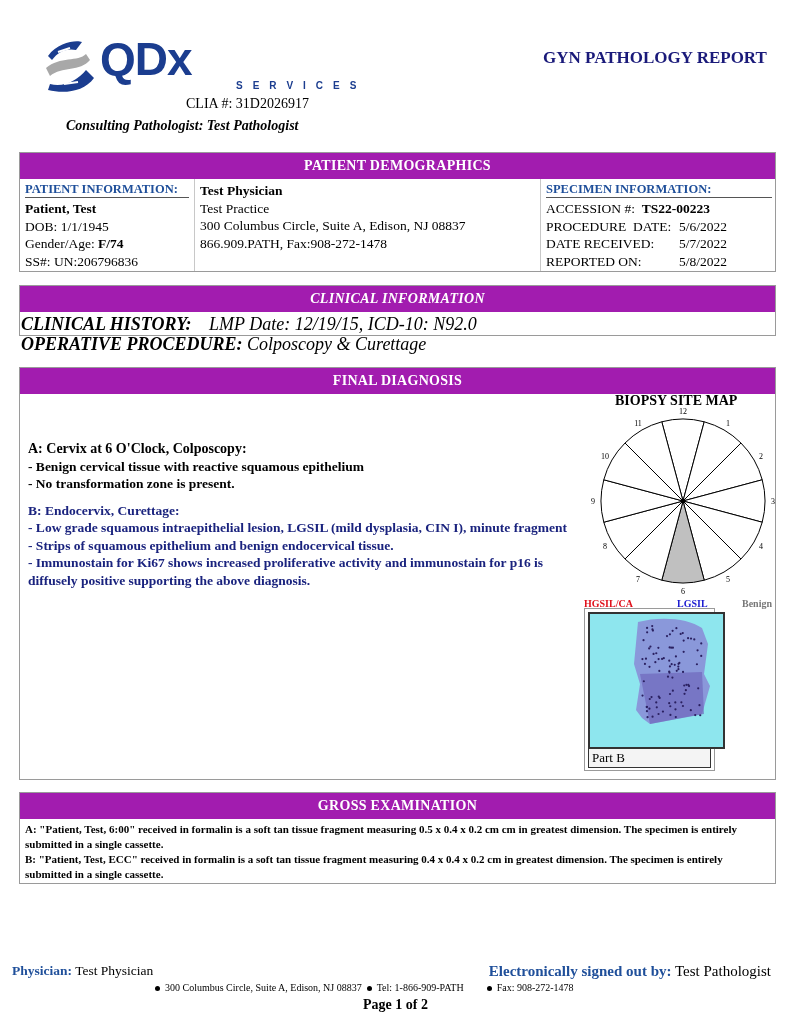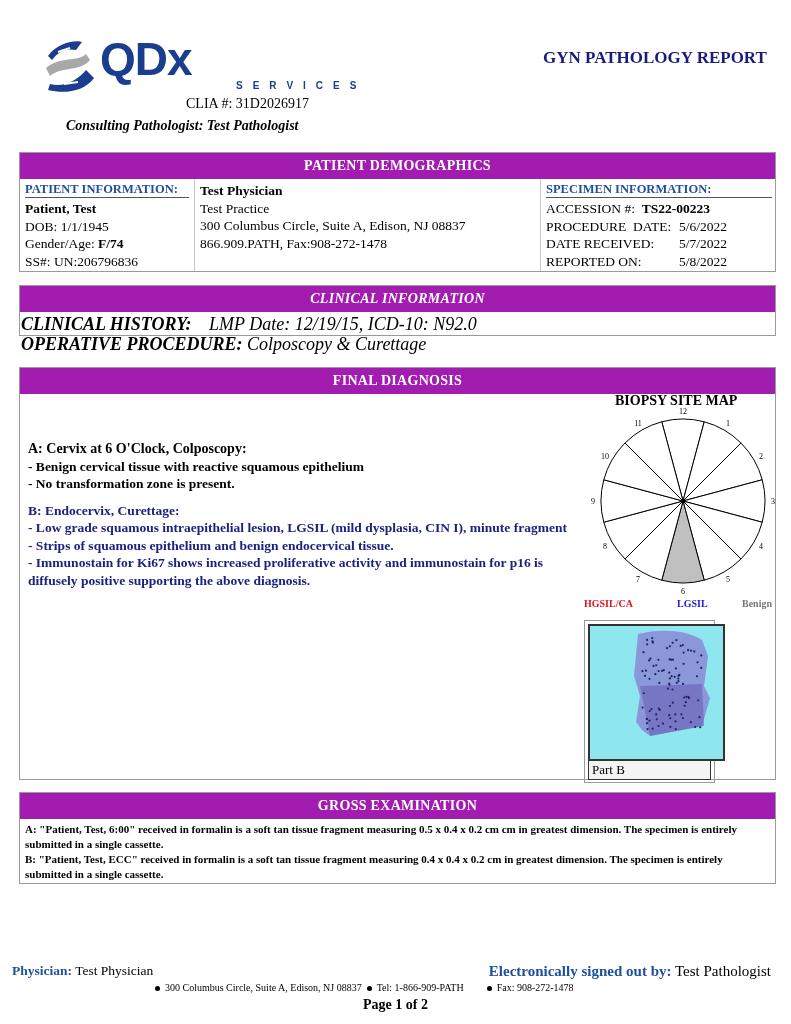--- a/index.html
+++ b/index.html
@@ -39,21 +39,21 @@
   .clin-row { position: absolute; left: 1px; font-size: 18px; }
   .clin-row .lbl { font-weight: bold; display: inline-block; }
 
   
   .diag { top: 367px; height: 413px; }
   .diag-text { position: absolute; left: 8px; top: 32px; width: 560px; font-size: 13.5px; line-height: 17.5px; font-weight: bold; margin-top: 40px; }
   .diag-b { color: #1a237e; margin-top: 9px; }
   .map-title { position: absolute; left: 595px; top: 25px; font-size: 14px; font-weight: bold; }
   .map-svg { position: absolute; left: 568px; top: 38px; }
   .legend { position: absolute; top: 230px; font-size: 10px; font-weight: bold; }
-  .photo-frame { position: absolute; left: 564px; top: 252px; width: 131px; height: 163px; border: 1px solid #9a9a9a; padding: 3px; }
+  .photo-frame { position: absolute; left: 564px; top: 240px; width: 131px; height: 163px; border: 1px solid #9a9a9a; padding: 3px; }
   .photo { width: 137px; height: 137px; border: 2px solid #333; background: #8ee6ee; position: relative; overflow: hidden; }
   .photo-cap { height: 19px; border: 1px solid #333; border-top: 0; background: #f4f4f4; font-size: 13px; padding-left: 3px; line-height: 18px; }
 
   
   .gross { top: 792px; height: 92px; }
   .gross-text { padding: 3px 5px; font-size: 11px; font-weight: bold; line-height: 15px; }
   .gross-text p { margin: 0; }
 
   
   .foot-phys { left: 12px; top: 963px; font-size: 13.5px; }

